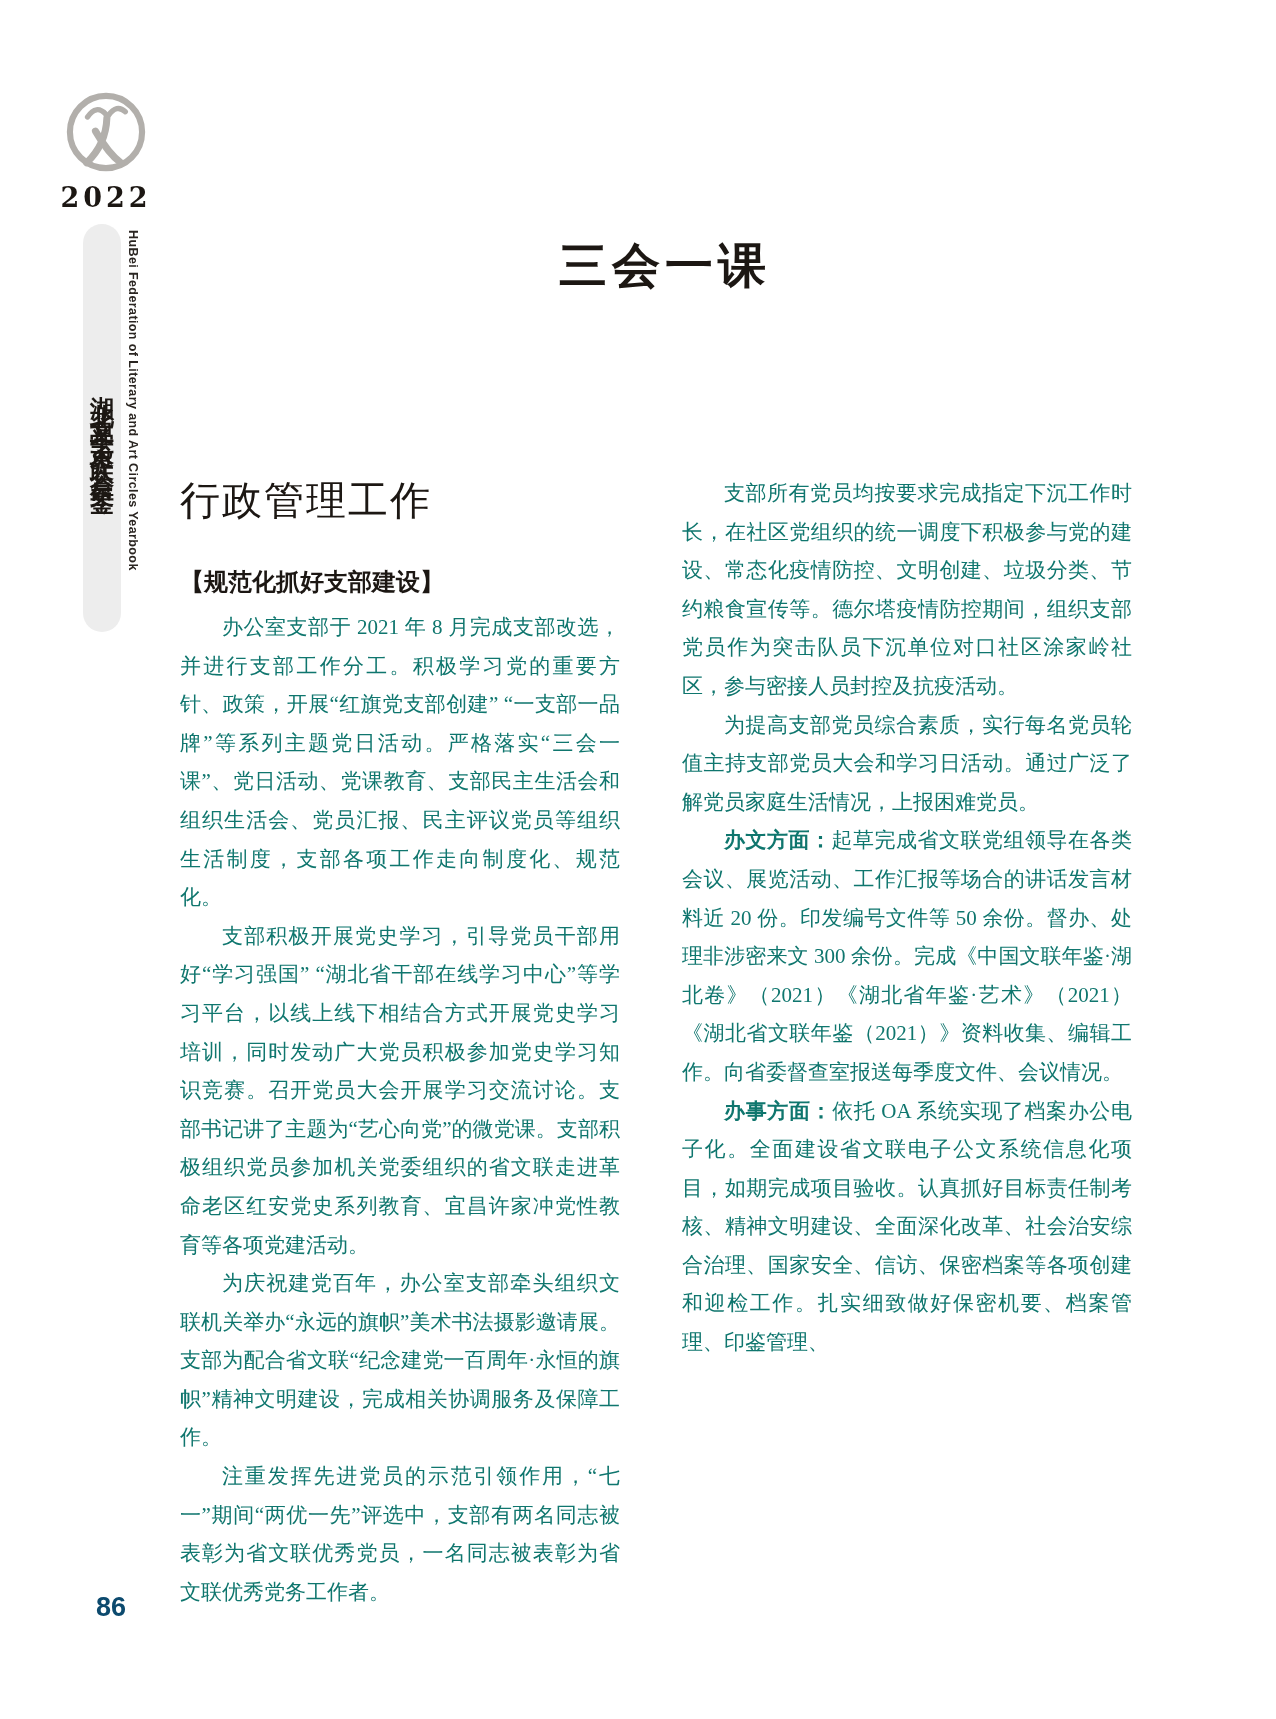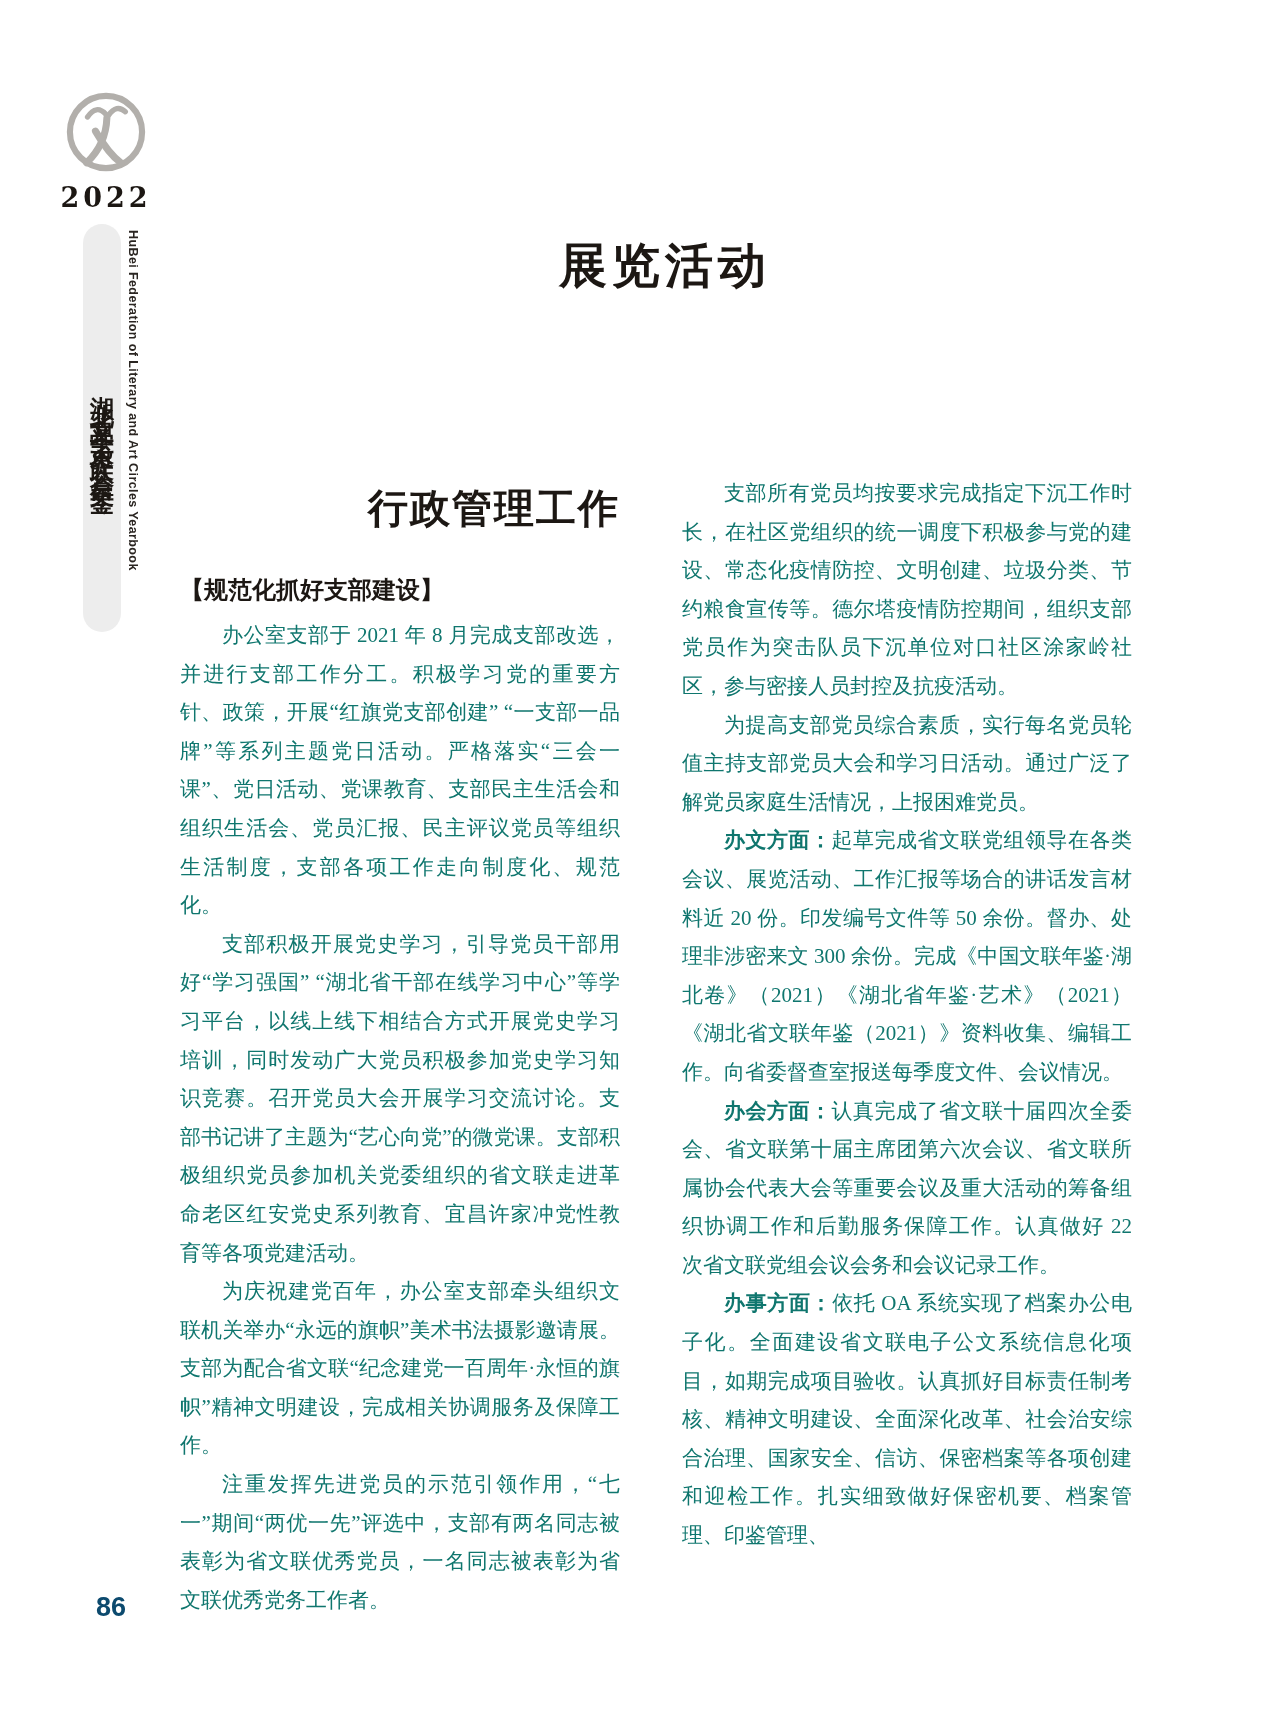--- a/index.html
+++ b/index.html
@@ -44,23 +44,23 @@
   }
   
   .col{position:absolute;text-align:justify;}
   .col-left {left:180px;top:472px;width:440px;}
   .col-right{left:682px;top:474px;width:450px;}
   .col p{
     margin:0;font-size:21px;line-height:38.6px;
     text-indent:2em;color:#0f766e;
   }
   .section-title{
-    font-size:40px;line-height:56px;margin:8px 0 36px;
-    text-align:right;text-indent:0;letter-spacing:2px;
-    font-family:"Liberation Sans", sans-serif;font-weight:bold;color:#1c1713;
+    font-size:40px;line-height:56px;margin:0 0 36px;
+    text-align:left;text-indent:0;letter-spacing:2px;
+    font-family:"Liberation Sans", sans-serif;font-weight:normal;color:#1c1713;
   }
   .sub-title{
     font-size:24px;line-height:36px;margin:0 0 8px;
     text-align:left;text-indent:0;
     font-family:"Liberation Sans", sans-serif;font-weight:bold;color:#1c1713;
   }
   .col-right .sub-title{margin-top:26px;}
   .aspect b{
     font-family:"Liberation Sans", sans-serif;
     font-weight:bold;font-style:normal;
@@ -86,34 +86,33 @@
       <path d="M38 49 q15 26 29 36" fill="none" stroke="#b2afab" stroke-width="8" stroke-linecap="round"></path>
     </svg>
   </div>
   <div class="year">2022</div>
 
   <div class="strip">
     <span class="strip-text">湖北省文学艺术界联合会年鉴</span>
   </div>
   <div class="sidebar-en">HuBei Federation of Literary and Art Circles Yearbook</div>
 
-  <div class="main-title">展览活动</div>
+  <div class="main-title">三会一课</div>
 
   <div class="col col-left">
     <h2 class="section-title">行政管理工作</h2>
     <h3 class="sub-title">【规范化抓好支部建设】</h3>
     <p>办公室支部于 2021 年 8 月完成支部改选，并进行支部工作分工。积极学习党的重要方针、政策，开展“红旗党支部创建” “一支部一品牌”等系列主题党日活动。严格落实“三会一课”、党日活动、党课教育、支部民主生活会和组织生活会、党员汇报、民主评议党员等组织生活制度，支部各项工作走向制度化、规范化。</p>
     <p>支部积极开展党史学习，引导党员干部用好“学习强国” “湖北省干部在线学习中心”等学习平台，以线上线下相结合方式开展党史学习培训，同时发动广大党员积极参加党史学习知识竞赛。召开党员大会开展学习交流讨论。支部书记讲了主题为“艺心向党”的微党课。支部积极组织党员参加机关党委组织的省文联走进革命老区红安党史系列教育、宜昌许家冲党性教育等各项党建活动。</p>
     <p>为庆祝建党百年，办公室支部牵头组织文联机关举办“永远的旗帜”美术书法摄影邀请展。支部为配合省文联“纪念建党一百周年·永恒的旗帜”精神文明建设，完成相关协调服务及保障工作。</p>
     <p>注重发挥先进党员的示范引领作用，“七一”期间“两优一先”评选中，支部有两名同志被表彰为省文联优秀党员，一名同志被表彰为省文联优秀党务工作者。</p>
   </div>
 
   <div class="col col-right">
     <p>支部所有党员均按要求完成指定下沉工作时长，在社区党组织的统一调度下积极参与党的建设、常态化疫情防控、文明创建、垃圾分类、节约粮食宣传等。德尔塔疫情防控期间，组织支部党员作为突击队员下沉单位对口社区涂家岭社区，参与密接人员封控及抗疫活动。</p>
     <p>为提高支部党员综合素质，实行每名党员轮值主持支部党员大会和学习日活动。通过广泛了解党员家庭生活情况，上报困难党员。</p>
     <p class="aspect"><b>办文方面：</b><span>起草完成省文联党组领导在各类会议、展览活动、工作汇报等场合的讲话发言材料近 20 份。印发编号文件等 50 余份。督办、处理非涉密来文 300 余份。完成《中国文联年鉴·湖北卷》（2021）《湖北省年鉴·艺术》（2021）《湖北省文联年鉴（2021）》资料收集、编辑工作。向省委督查室报送每季度文件、会议情况。</span></p>
-    <p class="aspect"><b>办会方面：</b><span>认真完成了省文联十届四次全委会、省文联第十届主席团第六次会议、省文联所属协会代表大会等重要会议及重大活动的筹备组织协调工作和后勤服务保障工作。认真做好 22 次省文联党组会议会务和会议记录工作。</span></p>
     <p class="aspect"><b>办事方面：</b><span>依托 OA 系统实现了档案办公电子化。全面建设省文联电子公文系统信息化项目，如期完成项目验收。认真抓好目标责任制考核、精神文明建设、全面深化改革、社会治安综合治理、国家安全、信访、保密档案等各项创建和迎检工作。扎实细致做好保密机要、档案管理、印鉴管理、</span></p>
   </div>
 
   <div class="page-num">86</div>
 
 </div>
 
 </body></html>

